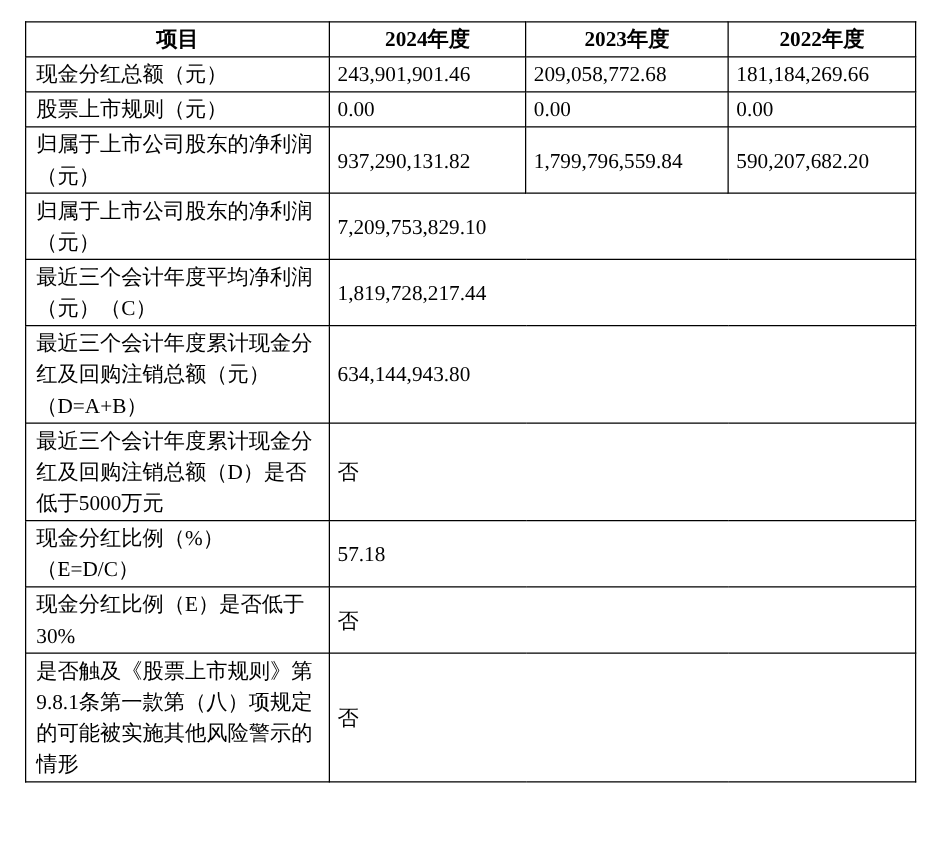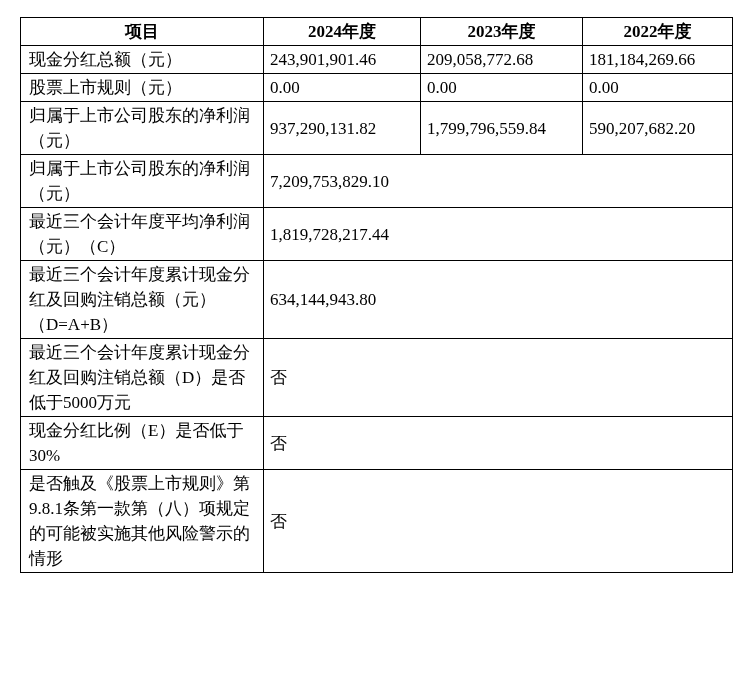--- a/index.html
+++ b/index.html
@@ -97,20 +97,24 @@
         </tr>
         <tr>
           <td class="label">最近三个会计年度累计现金分红及回购注销总额（元）（D=A+B）</td>
           <td class="value" colspan="3">634,144,943.80</td>
         </tr>
         <tr>
           <td class="label">最近三个会计年度累计现金分红及回购注销总额（D）是否低于5000万元</td>
           <td class="value" colspan="3">否</td>
         </tr>
         <tr>
+          <td class="label">现金分红比例（%）（E=D/C）</td>
+          <td class="value" colspan="3">57.18</td>
+        </tr>
+        <tr>
           <td class="label">现金分红比例（E）是否低于30%</td>
           <td class="value" colspan="3">否</td>
         </tr>
         <tr>
           <td class="label">是否触及《股票上市规则》第9.8.1条第一款第（八）项规定的可能被实施其他风险警示的情形</td>
           <td class="value" colspan="3">否</td>
         </tr>
       </tbody>
   </table>
 </div>

